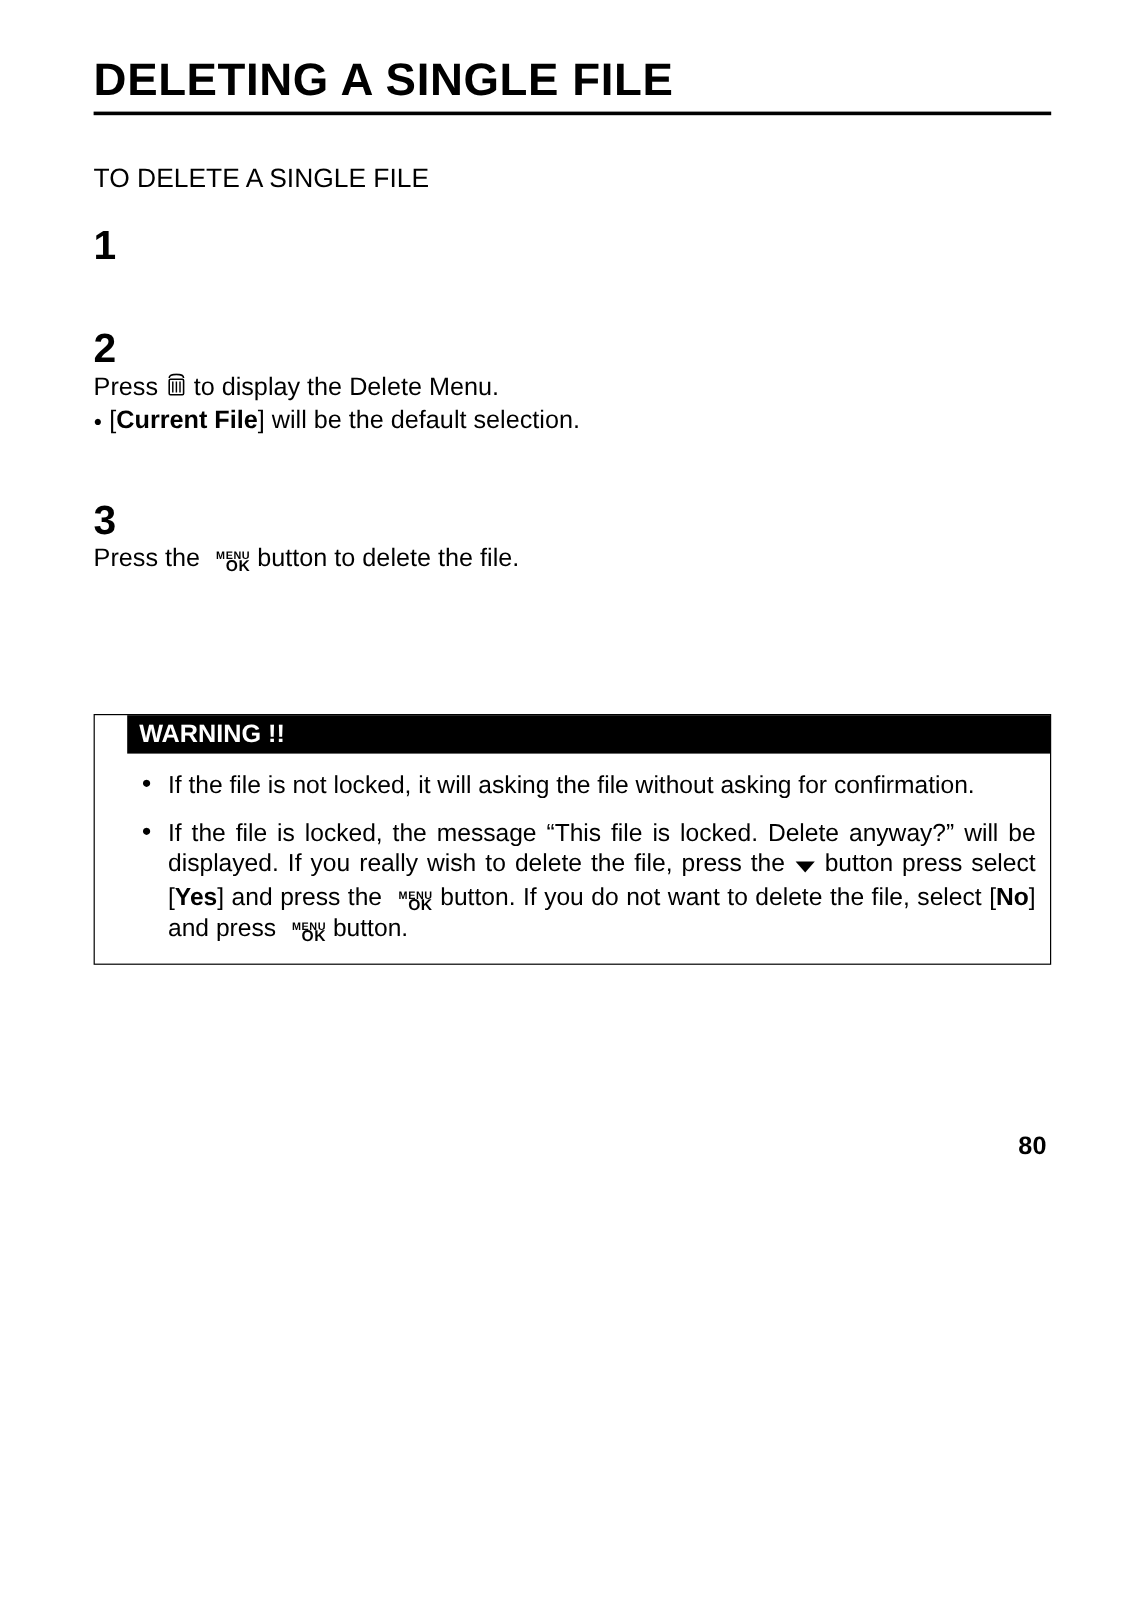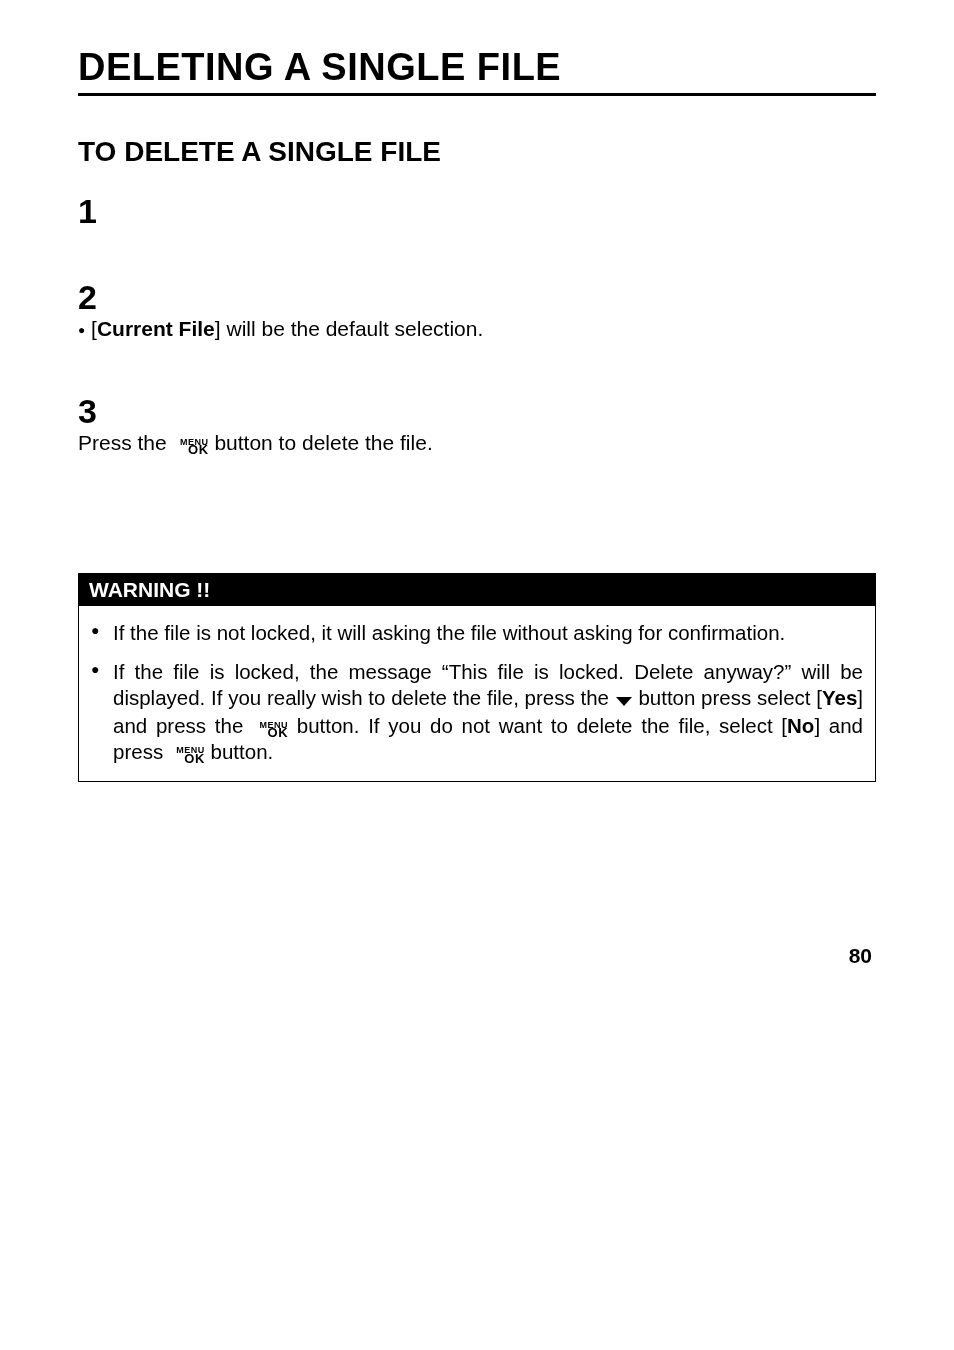--- a/index.html
+++ b/index.html
@@ -24,22 +24,22 @@
     font-size: 38px;
     font-weight: bold;
     letter-spacing: 0.5px;
     margin-bottom: 4px;
   }
   .hrule {
     border-top: 3px solid #000;
     margin: 0 0 40px 0;
   }
   .subhead {
-    font-size: 28px;
-    font-weight: bold;
+    font-size: 22px;
+    font-weight: normal;
     margin-bottom: 26px;
   }
   .stepnum {
     font-family: "Arial Black", Arial, sans-serif;
     font-size: 34px;
     font-weight: 900;
     line-height: 1;
     margin-bottom: 2px;
   }
   .step1 { margin-top: 6px; }
@@ -75,20 +75,21 @@
     display: block;
     font-family: Arial, sans-serif;
   }
   .bullet-line {
     font-size: 21px;
     line-height: 1.25;
   }
   .warning-box {
     margin-top: 116px;
     border: 1px solid #000;
+    padding-left: 27px;
   }
   .warning-title {
     background: #000;
     color: #fff;
     font-size: 21px;
     font-weight: bold;
     padding: 4px 10px 4px 10px;
   }
   .warning-body {
     padding: 14px 12px 16px 12px;
@@ -130,20 +131,33 @@
   <div class="hrule"></div>
 
   <div class="subhead">TO DELETE A SINGLE FILE</div>
 
   <div class="step-block">
     <div class="stepnum step1">1</div>
   </div>
 
   <div class="step-block">
     <div class="stepnum">2</div>
+    <div class="bodytext">
+      <span>Press </span>
+      <span class="inline-icon">
+        <svg width="18" height="20" viewBox="0 0 18 20">
+          <path d="M3 4 Q3 1 9 1 Q15 1 15 4" fill="none" stroke="#000" stroke-width="1.3"></path>
+          <rect x="3" y="5" width="12" height="13" rx="1" fill="none" stroke="#000" stroke-width="1.3"></rect>
+          <line x1="6" y1="7" x2="6" y2="16" stroke="#000" stroke-width="1.2"></line>
+          <line x1="9" y1="7" x2="9" y2="16" stroke="#000" stroke-width="1.2"></line>
+          <line x1="12" y1="7" x2="12" y2="16" stroke="#000" stroke-width="1.2"></line>
+        </svg>
+      </span>
+      <span> to display the Delete Menu.</span>
+    </div>
     <div class="bullet-line">
       <span class="small-bullet">●</span>
       <span>[</span><b>Current File</b><span>] will be the default selection.</span>
     </div>
   </div>
 
   <div class="step-block last">
     <div class="stepnum">3</div>
     <div class="bodytext">
       <span>Press the  </span>

